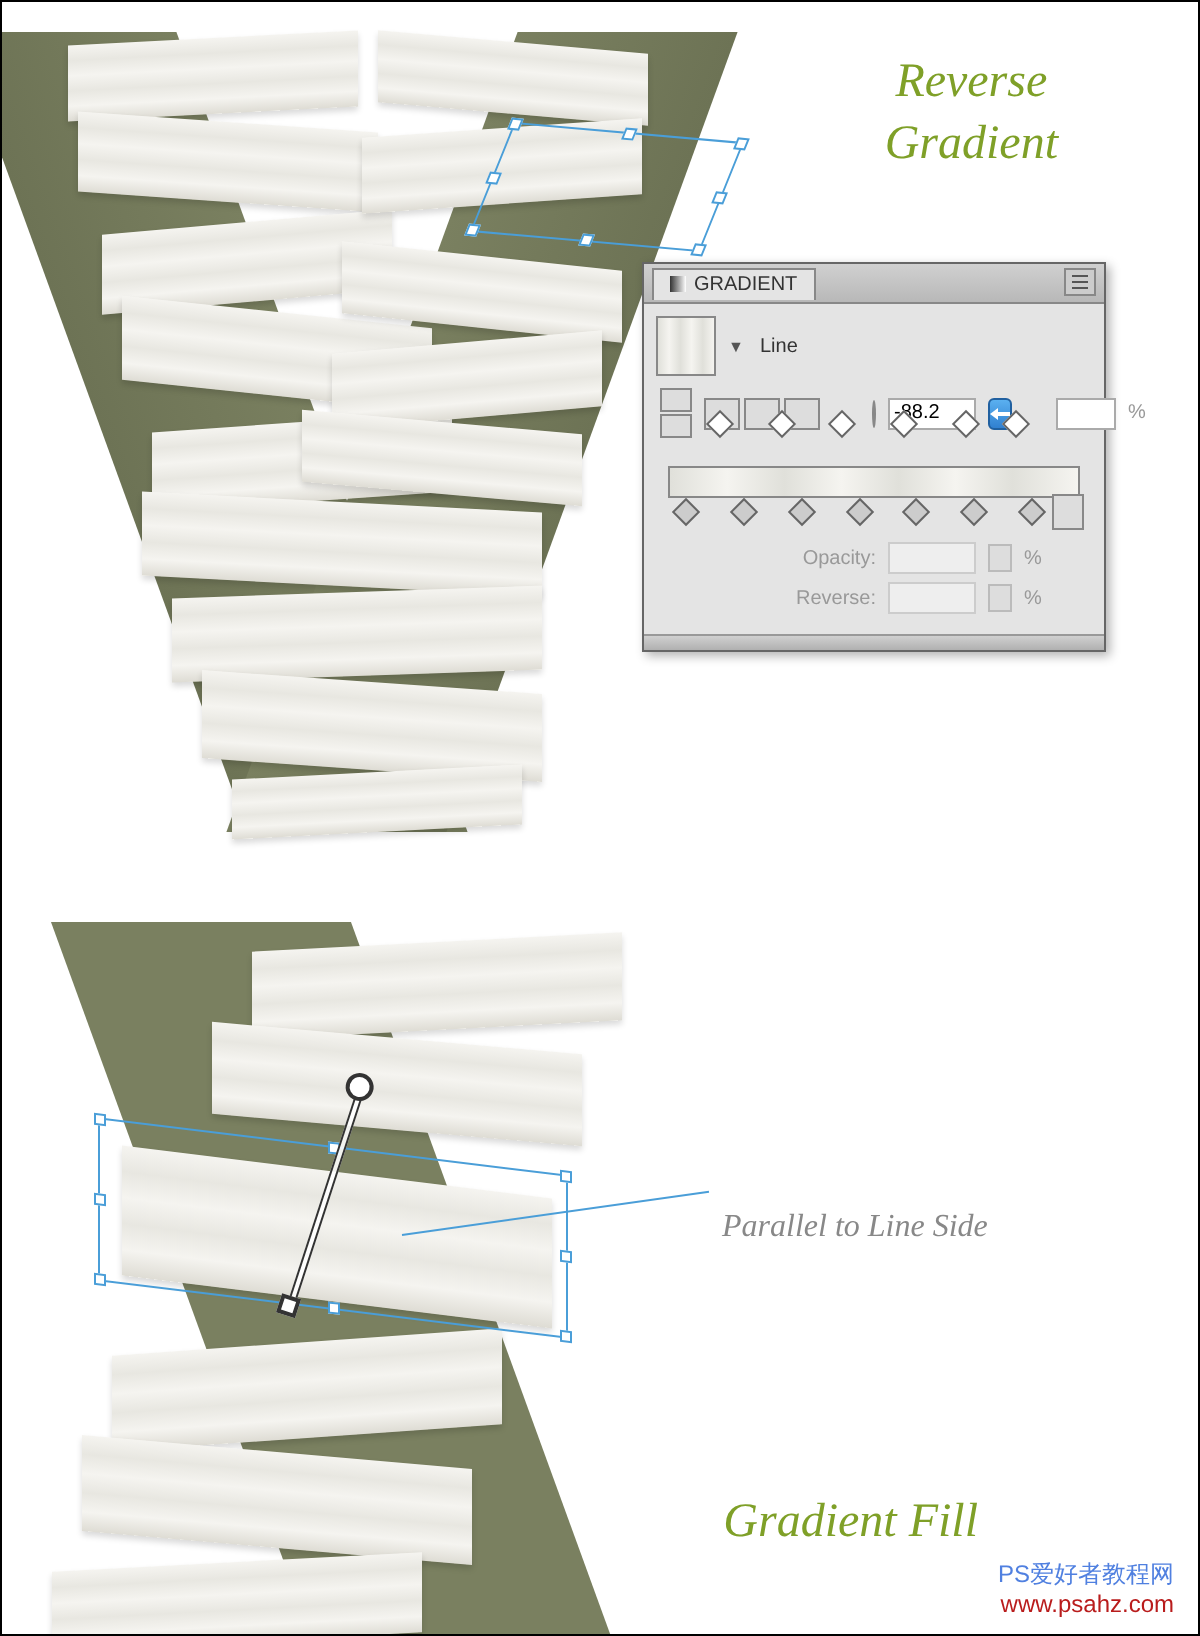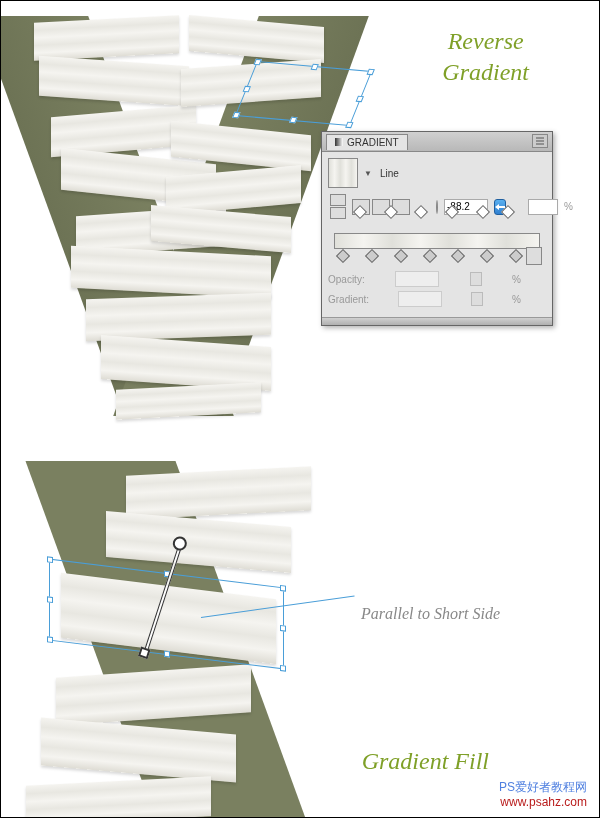--- a/index.html
+++ b/index.html
@@ -276,21 +276,21 @@
       right: -2px;
       top: -2px;
       width: 16px;
       height: 18px;
       background: #ddd;
       border: 1px solid #888;
     }
     .panel-row-ol {
       display: flex;
       align-items: center;
-      justify-content: space-between;
+      justify-content: flex-end;
       gap: 6px;
       margin-bottom: 4px;
       padding-right: 24px;
     }
     .ol-label {
       font-size: 10px;
       color: #999;
     }
     .ol-input {
       width: 44px;
@@ -508,21 +508,21 @@
         <div class="trash-icon"></div>
       </div>
     </div>
     <div class="panel-row-ol">
       <span class="ol-label">Opacity:</span>
       <div class="ol-input"></div>
       <div class="ol-arrow"></div>
       <span class="ol-pct">%</span>
     </div>
     <div class="panel-row-ol">
-      <span class="ol-label">Gradient:</span>
+      <span class="ol-label">Reverse:</span>
       <div class="ol-input"></div>
       <div class="ol-arrow"></div>
       <span class="ol-pct">%</span>
     </div>
   </div>
   <div class="panel-resize"></div>
 </div>
 
 <div class="bottom-shape">
   <div class="bottom-stroke"></div>
@@ -546,21 +546,21 @@
 </div>
 
 <div class="gradient-line">
   <div class="grad-circle"></div>
   <div class="grad-square"></div>
 </div>
 
 <div class="callout-line"></div>
 <div class="callout-text">
   <br>
-  <span>Parallel to Short Side</span>
+  <span>Parallel to Line Side</span>
 </div>
 
 <div class="heading-text gradient-tool-heading">Gradient Fill</div>
 
 <div class="watermark">
   <div class="line1">PS爱好者教程网</div>
   <div class="line2">www.psahz.com</div>
 </div>
 
 </body></html>

